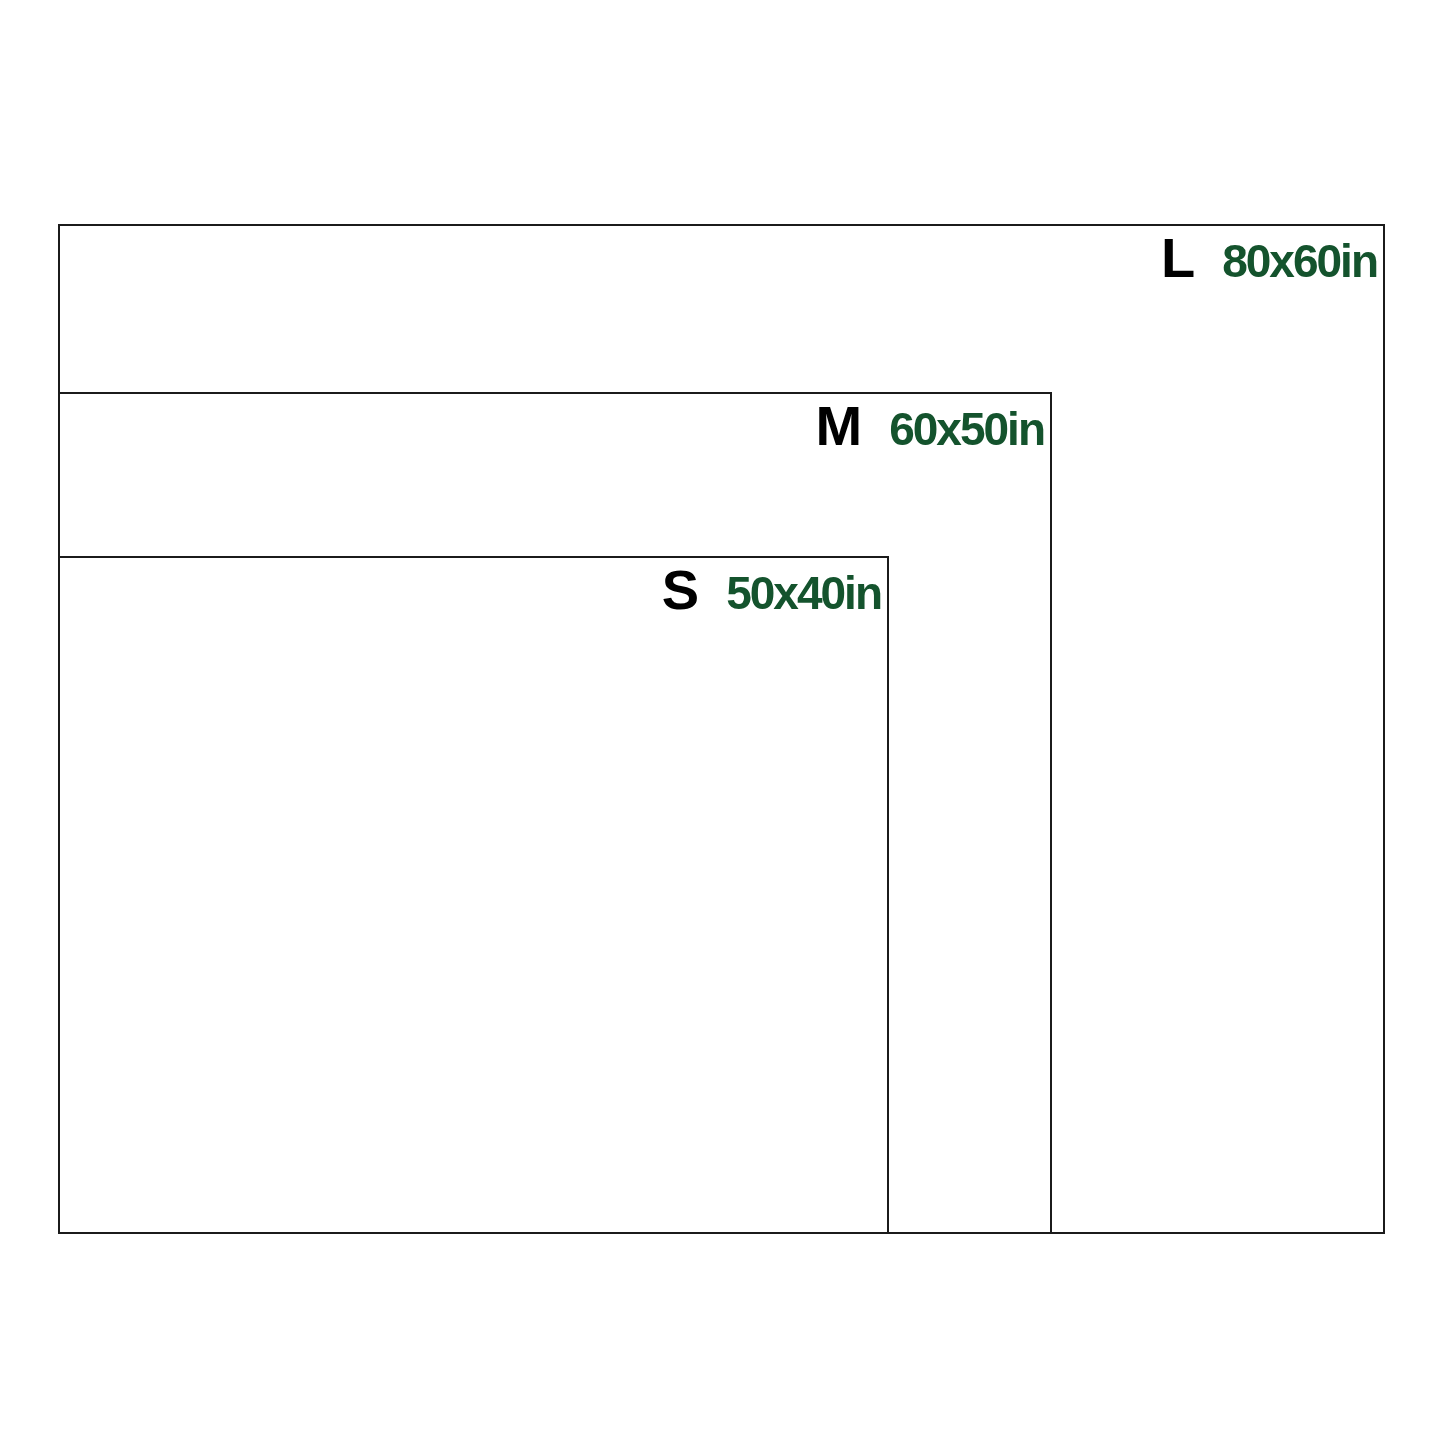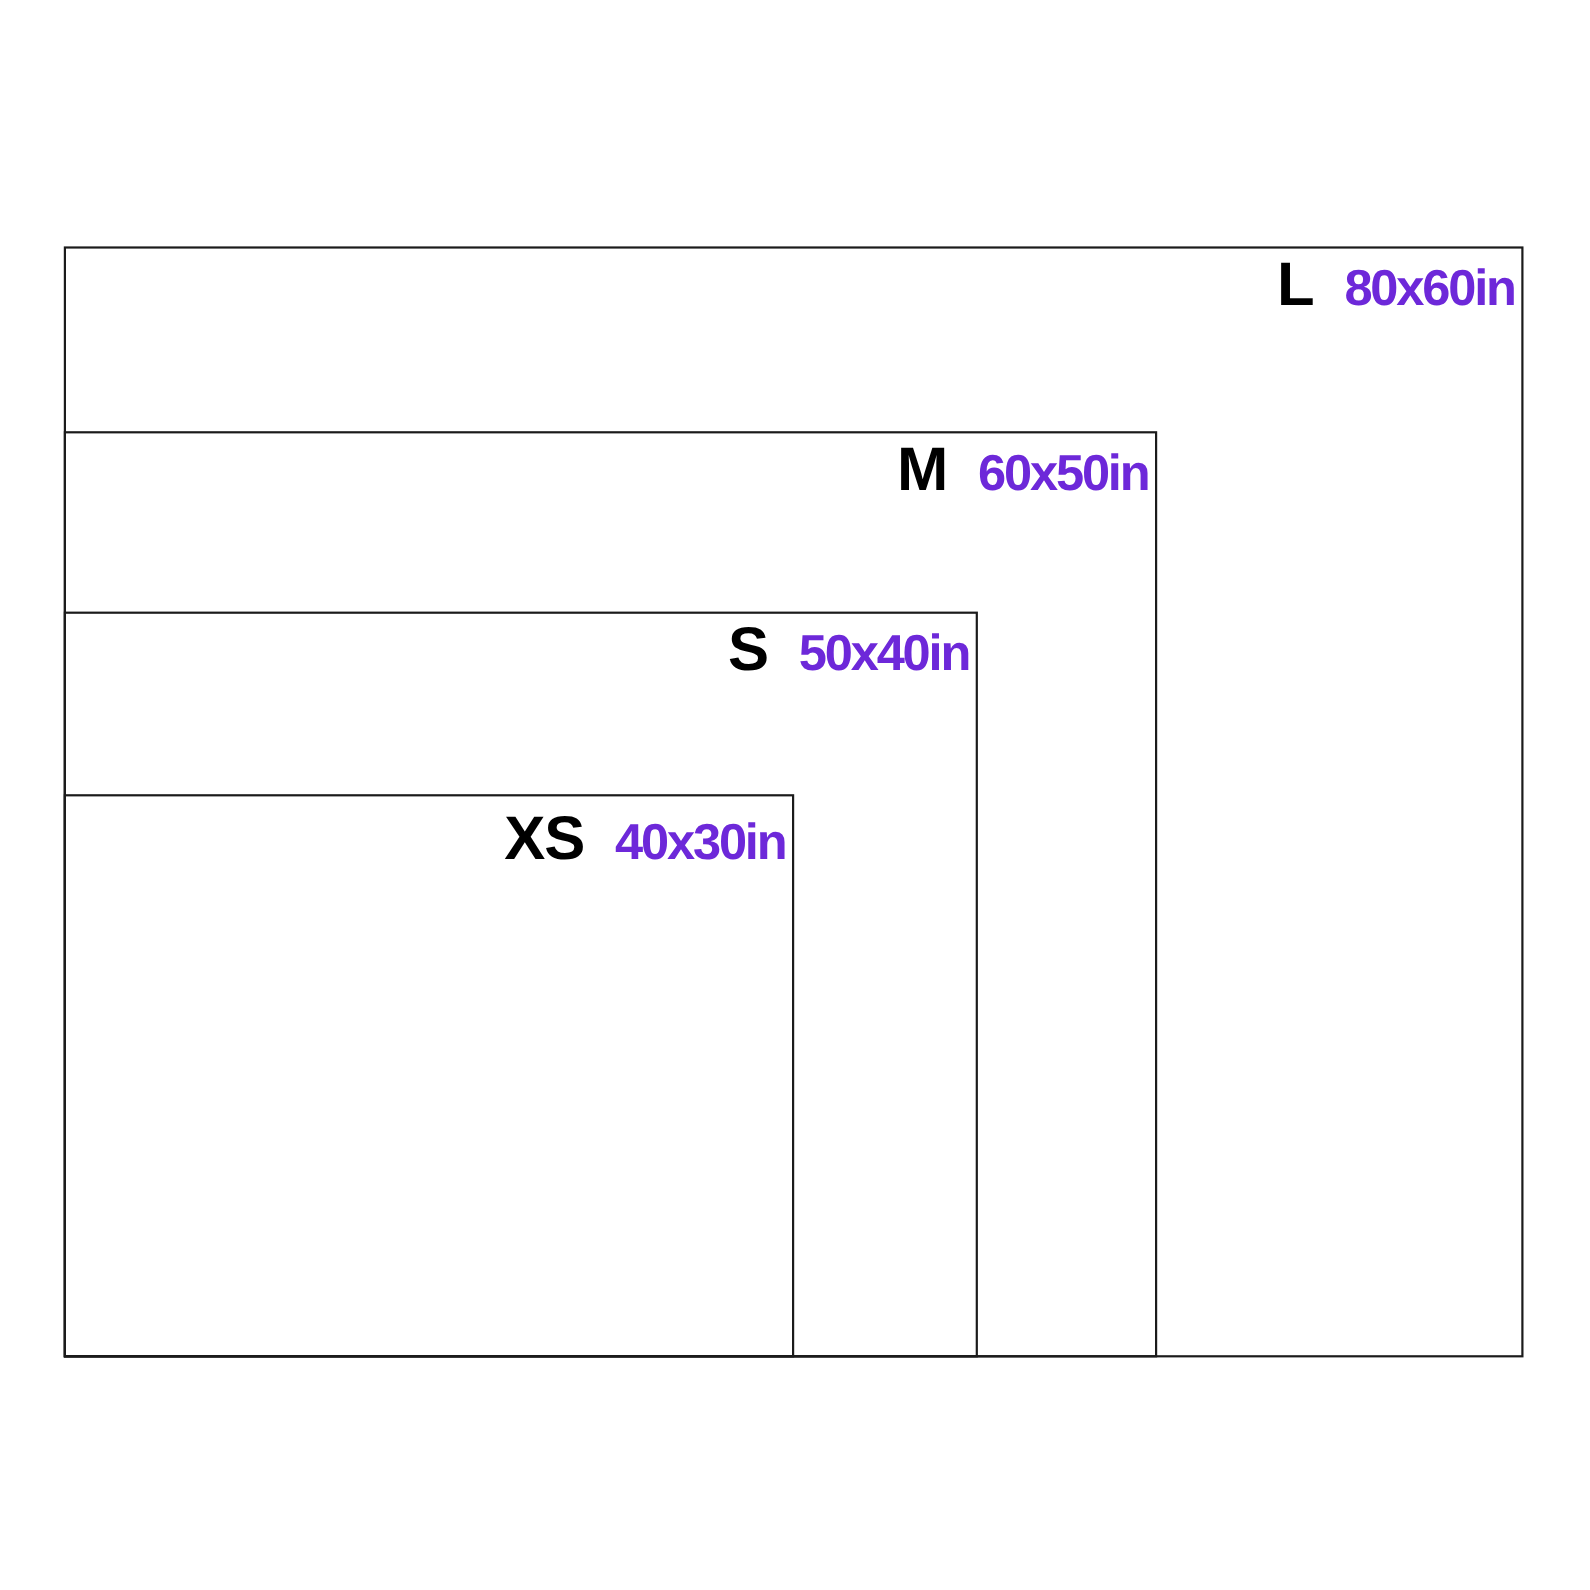--- a/index.html
+++ b/index.html
@@ -44,21 +44,21 @@
     font-weight: 700;
     line-height: 1.0;
     letter-spacing: -1px;
     color: #000000;
   }
   .size-dims {
     font-size: 46px;
     font-weight: 700;
     line-height: 1.1;
     letter-spacing: -2px;
-    color: #6d28d9;
+    color: #14532d;
   }
 </style>
 </head>
 <body>
 
 <div class="canvas">
 
   <div class="size-rect rect-l">
     <div class="size-label">
       <span class="size-letter">L</span>
@@ -73,20 +73,14 @@
     </div>
   </div>
 
   <div class="size-rect rect-s">
     <div class="size-label">
       <span class="size-letter">S</span>
       <span class="size-dims">50x40in</span>
     </div>
   </div>
 
-  <div class="size-rect rect-xs">
-    <div class="size-label">
-      <span class="size-letter">XS</span>
-      <span class="size-dims">40x30in</span>
-    </div>
-  </div>
 
 </div>
 
 </body></html>

